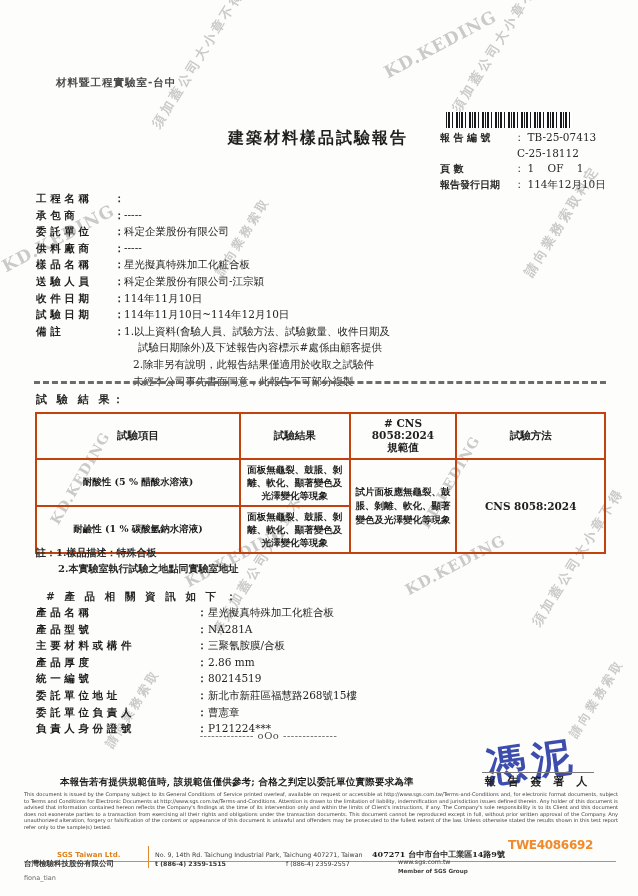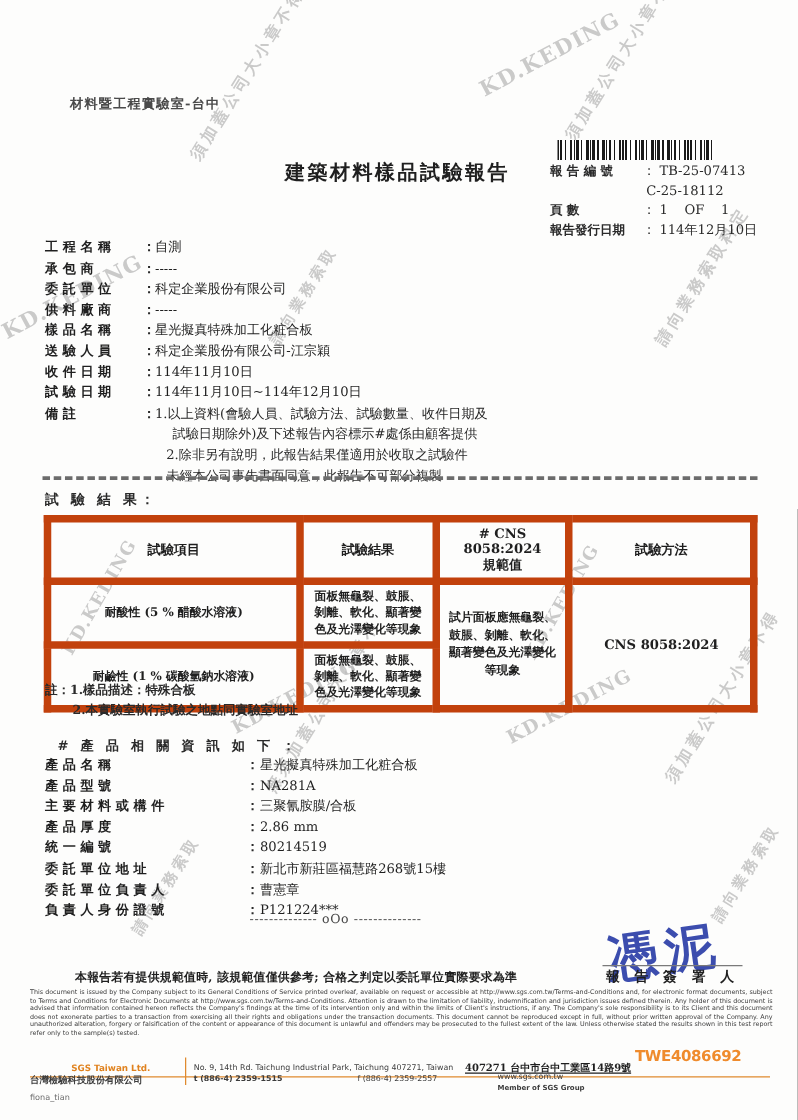--- a/index.html
+++ b/index.html
@@ -49,21 +49,21 @@
   .ind1{padding-left:14px;}
   .ind2{padding-left:9px;}
   
   .dashrule{position:absolute;left:34px;top:381px;width:572px;height:0;
     border-top:3px dashed #6c6c6c;}
   .res-label{position:absolute;left:36px;top:392px;font-size:11px;font-weight:bold;
     letter-spacing:3px;font-family:"DejaVu Serif","Liberation Serif",serif;}
   
   table.results{position:absolute;left:35px;top:412px;width:571px;border-collapse:collapse;
     font-family:"DejaVu Serif","Liberation Serif",serif;}
-  table.results td,table.results th{border:6px solid #c2410c;text-align:center;
+  table.results td,table.results th{border:2px solid #c2410c;text-align:center;
     vertical-align:middle;font-size:10px;padding:3px 4px;font-weight:bold;color:#1f1f1f;}
   table.results th{height:30px;font-size:10.5px;}
   table.results td.item{height:42px;font-size:9.5px;}
   table.results td.res{font-size:9.5px;line-height:13px;}
   table.results td.spec{font-size:9.5px;line-height:14px;}
   table.results td.method{font-size:10.5px;font-family:"DejaVu Serif","Liberation Serif",serif;}
   .c1{width:205px;} .c2{width:110px;} .c3{width:107px;} .c4{width:149px;}
   
   .tnotes{position:absolute;left:36px;top:545px;font-size:10px;line-height:16px;
     font-family:"DejaVu Serif","Liberation Serif",serif;font-weight:bold;}
@@ -96,21 +96,21 @@
   
   .foot-rule{position:absolute;left:24px;top:861px;width:592px;height:1px;background:#e08a2e;}
   .foot-vrule{position:absolute;left:148px;top:846px;width:1px;height:22px;background:#e08a2e;}
   .foot-brand{position:absolute;left:57px;top:851px;font-size:7px;font-weight:bold;color:#e0821e;
     font-family:"DejaVu Sans","Liberation Sans",sans-serif;}
   .foot-brand-cn{position:absolute;left:24px;top:859px;font-size:7.5px;font-weight:bold;color:#3c3c3c;
     font-family:"DejaVu Serif","Liberation Serif",serif;}
   .foot-addr{position:absolute;left:155px;top:850px;font-size:6.3px;color:#3c3c3c;line-height:9px;}
   .foot-addr .tel{margin-right:58px;font-weight:bold;}
   .foot-cn-addr{position:absolute;left:372px;top:849px;font-size:8px;font-weight:bold;color:#1f1f1f;
-    font-family:"DejaVu Serif","Liberation Serif",serif;text-decoration:underline;}
+    font-family:"DejaVu Serif","Liberation Serif",serif;}
   .foot-web{position:absolute;left:398px;top:858px;font-size:6.3px;color:#3c3c3c;}
   .foot-member{position:absolute;left:398px;top:868px;font-size:5.6px;font-weight:bold;color:#3c3c3c;}
   .twe{position:absolute;left:508px;top:838px;font-size:12px;font-weight:bold;color:#ef8b2c;
     font-family:"DejaVu Sans","Liberation Sans",sans-serif;letter-spacing:-.3px;}
   .fiona{position:absolute;left:24px;top:874px;font-size:6.5px;color:#6d6d6d;}
 </style>
 </head>
 <body>
 
 <div class="page">
@@ -158,21 +158,20 @@
       <span class="lbl">報告發行日期</span>
       <span class="colon">：</span>
       <span class="val">114年12月10日</span>
     </div>
   </div>
 
   <div class="info">
     <div class="row">
         <span class="lbl">工 程 名 稱</span>
         <span class="colon">：</span>
-        <span class="val">自測</span>
       </div>
     <div class="row">
         <span class="lbl">承        包        商</span>
         <span class="colon">：</span>
         <span class="val">-----</span>
       </div>
     <div class="row">
         <span class="lbl">委 託 單 位</span>
         <span class="colon">：</span>
         <span class="val">科定企業股份有限公司</span>

